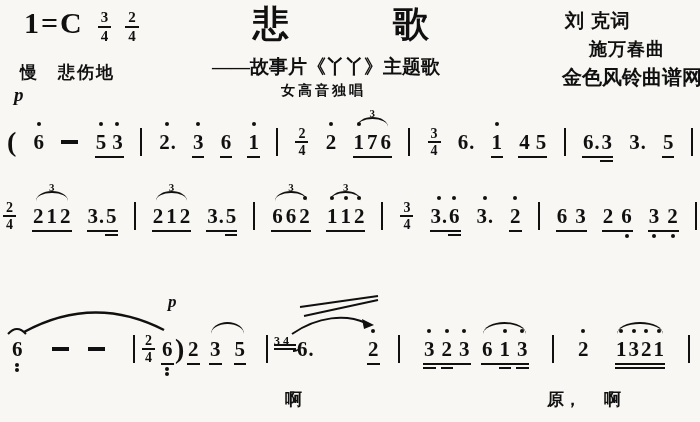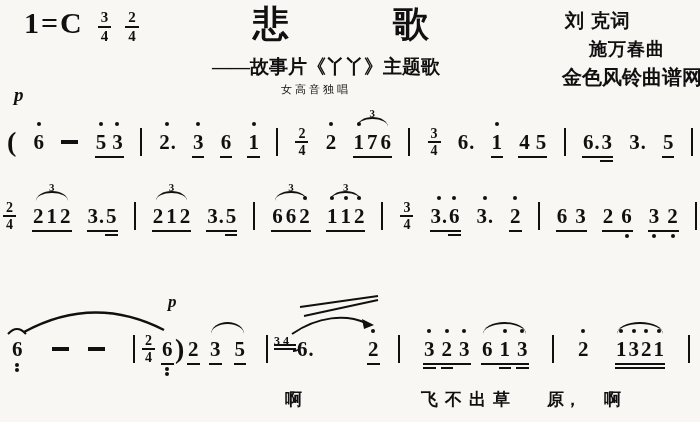--- a/index.html
+++ b/index.html
@@ -8,21 +8,21 @@
   .sheet{position:absolute;inset:0}
   
   .keysig{position:absolute;left:24px;top:10px;display:flex;align-items:flex-start;gap:14px}
   .keylabel{font-size:30px;font-weight:700;letter-spacing:2px;line-height:26px}
   .hts{display:inline-flex;flex-direction:column;align-items:center;font-weight:700}
   .hts b{font-size:15px;line-height:15px}
   .hts .tn{border-bottom:2px solid #101010;padding:0 3px 1px}
   .hts .td{padding-top:1px}
   .title{position:absolute;left:253px;top:0;font-size:36px;font-weight:700;letter-spacing:104px;white-space:nowrap}
   .subtitle{position:absolute;left:212px;top:54px;font-size:19px;font-weight:700;white-space:nowrap}
-  .voice{position:absolute;left:281px;top:82px;font-size:11px;font-weight:400;letter-spacing:3px}
+  .voice{position:absolute;left:281px;top:82px;font-size:14px;font-weight:700;letter-spacing:3px}
   .tempo{position:absolute;left:20px;top:61px;font-size:17px;font-weight:700;letter-spacing:2px}
   .pdyn{position:absolute;left:14px;top:84px;font-size:19px;font-weight:700;font-style:italic}
   .credit{position:absolute;font-weight:700;white-space:nowrap}
   .credit.c1{left:565px;top:8px;font-size:19px;letter-spacing:1px}
   .credit.c2{left:589px;top:37px;font-size:18px;letter-spacing:1px}
   .credit.c3{left:562px;top:64px;font-size:20px}
   
   .score-line{position:absolute}
   .flexline{display:flex;justify-content:space-between;align-items:center;left:0;right:0}
   #l1{top:120px;height:44px;left:7px;right:7px}
@@ -80,20 +80,21 @@
     </span>
     <span class="hts">
       <b class="tn">2</b>
       <b class="td">4</b>
     </span>
   </div>
 
   <div class="title">悲歌</div>
   <div class="subtitle">——故事片《丫丫》主题歌</div>
   <div class="voice">女高音独唱</div>
+  <div class="tempo">慢　悲伤地</div>
   <div class="pdyn">p</div>
 
   <div class="credit c1">刘 克词</div>
   <div class="credit c2">施万春曲</div>
   <div class="credit c3">金色风铃曲谱网</div>
 
   <div class="score-line flexline" id="l1">
       <span class="par">(</span>
       <span class="note"><b class="num">6</b><i class="oct" style="top: -7px;"></i></span>
       <span class="dash"></span>
@@ -279,16 +280,15 @@
         <span class="note" style="margin-right: 2px;"><b class="num">2</b><i class="oct" style="top: -7px;"></i></span>
         <span class="note" style="margin-right: 0px;"><b class="num">1</b><i class="oct" style="top: -7px;"></i></span>
         <i class="ln" style="bottom: -3px;"></i>
         <i class="ln" style="bottom: -7px;"></i>
         <i class="slur"></i>
       </span>
       <span class="bar axy" style="left: 688px;"></span>
     </div>
 
   <span class="lyr w1">啊</span>
-  <span class="lyr w2">飞不出草</span>
   <span class="lyr w3">原，</span>
   <span class="lyr w4">啊</span>
 </div>
 
 </body></html>

